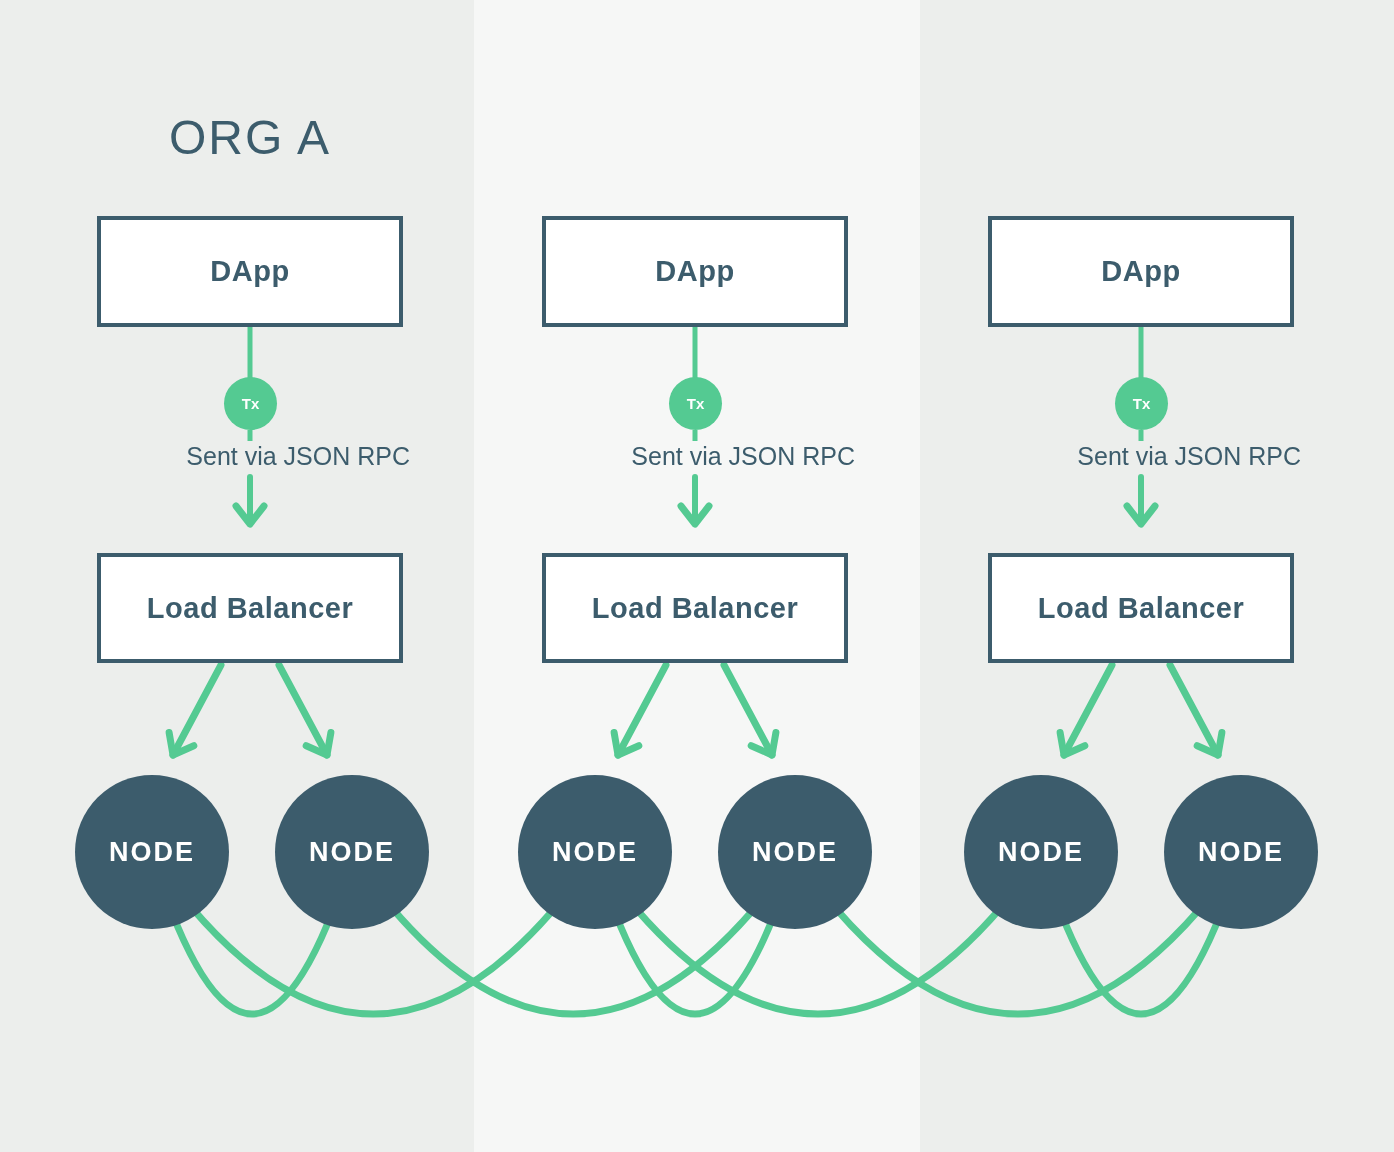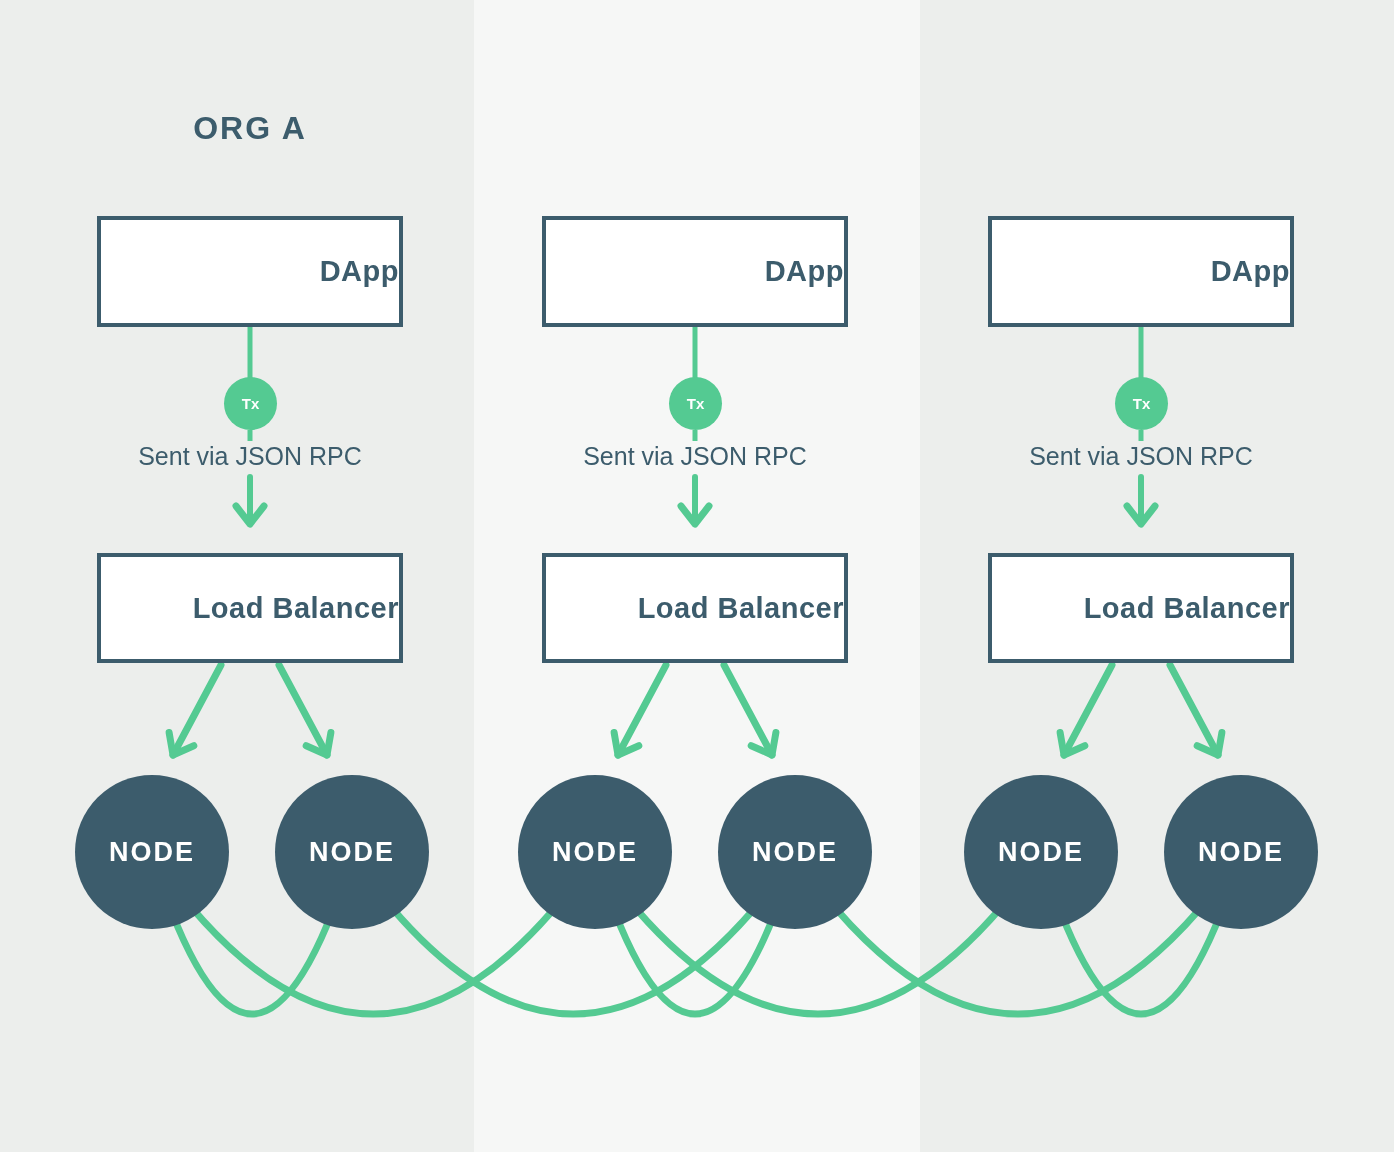--- a/index.html
+++ b/index.html
@@ -34,35 +34,35 @@
   .green-stroke {
     stroke: var(--green, #54CA92);
     fill: none;
   }
 
   .org-title {
     position: absolute;
     width: 400px;
     top: 110px;
     text-align: center;
-    font-size: 32px;
-    font-weight: bold;
+    font-size: 48px;
+    font-weight: normal;
     letter-spacing: 2px;
     color: var(--dark-slate, #3C5C6C);
     z-index: 2;
   }
   .box {
     position: absolute;
     width: 306px;
     box-sizing: border-box;
     background: #FFFFFF;
     border: 4px solid var(--dark-slate, #3C5C6C);
     display: flex;
     align-items: center;
-    justify-content: flex-end;
+    justify-content: center;
     z-index: 2;
   }
   .box .box-label {
     font-size: 29px;
     font-weight: bold;
     letter-spacing: 0.5px;
     color: var(--dark-slate, #3C5C6C);
   }
   .box.dapp { top: 216px; height: 111px; }
   .box.lb   { top: 553px; height: 110px; }
@@ -81,21 +81,21 @@
   }
   .tx-badge .tx-label {
     color: #FFFFFF;
     font-size: 15px;
     font-weight: bold;
   }
   .caption {
     position: absolute;
     top: 442px;
     width: 320px;
-    text-align: center;
+    text-align: right;
     font-size: 25px;
     color: var(--dark-slate, #3C5C6C);
     z-index: 2;
   }
   .node {
     position: absolute;
     top: 775px;
     width: 154px;
     height: 154px;
     border-radius: 50%;

